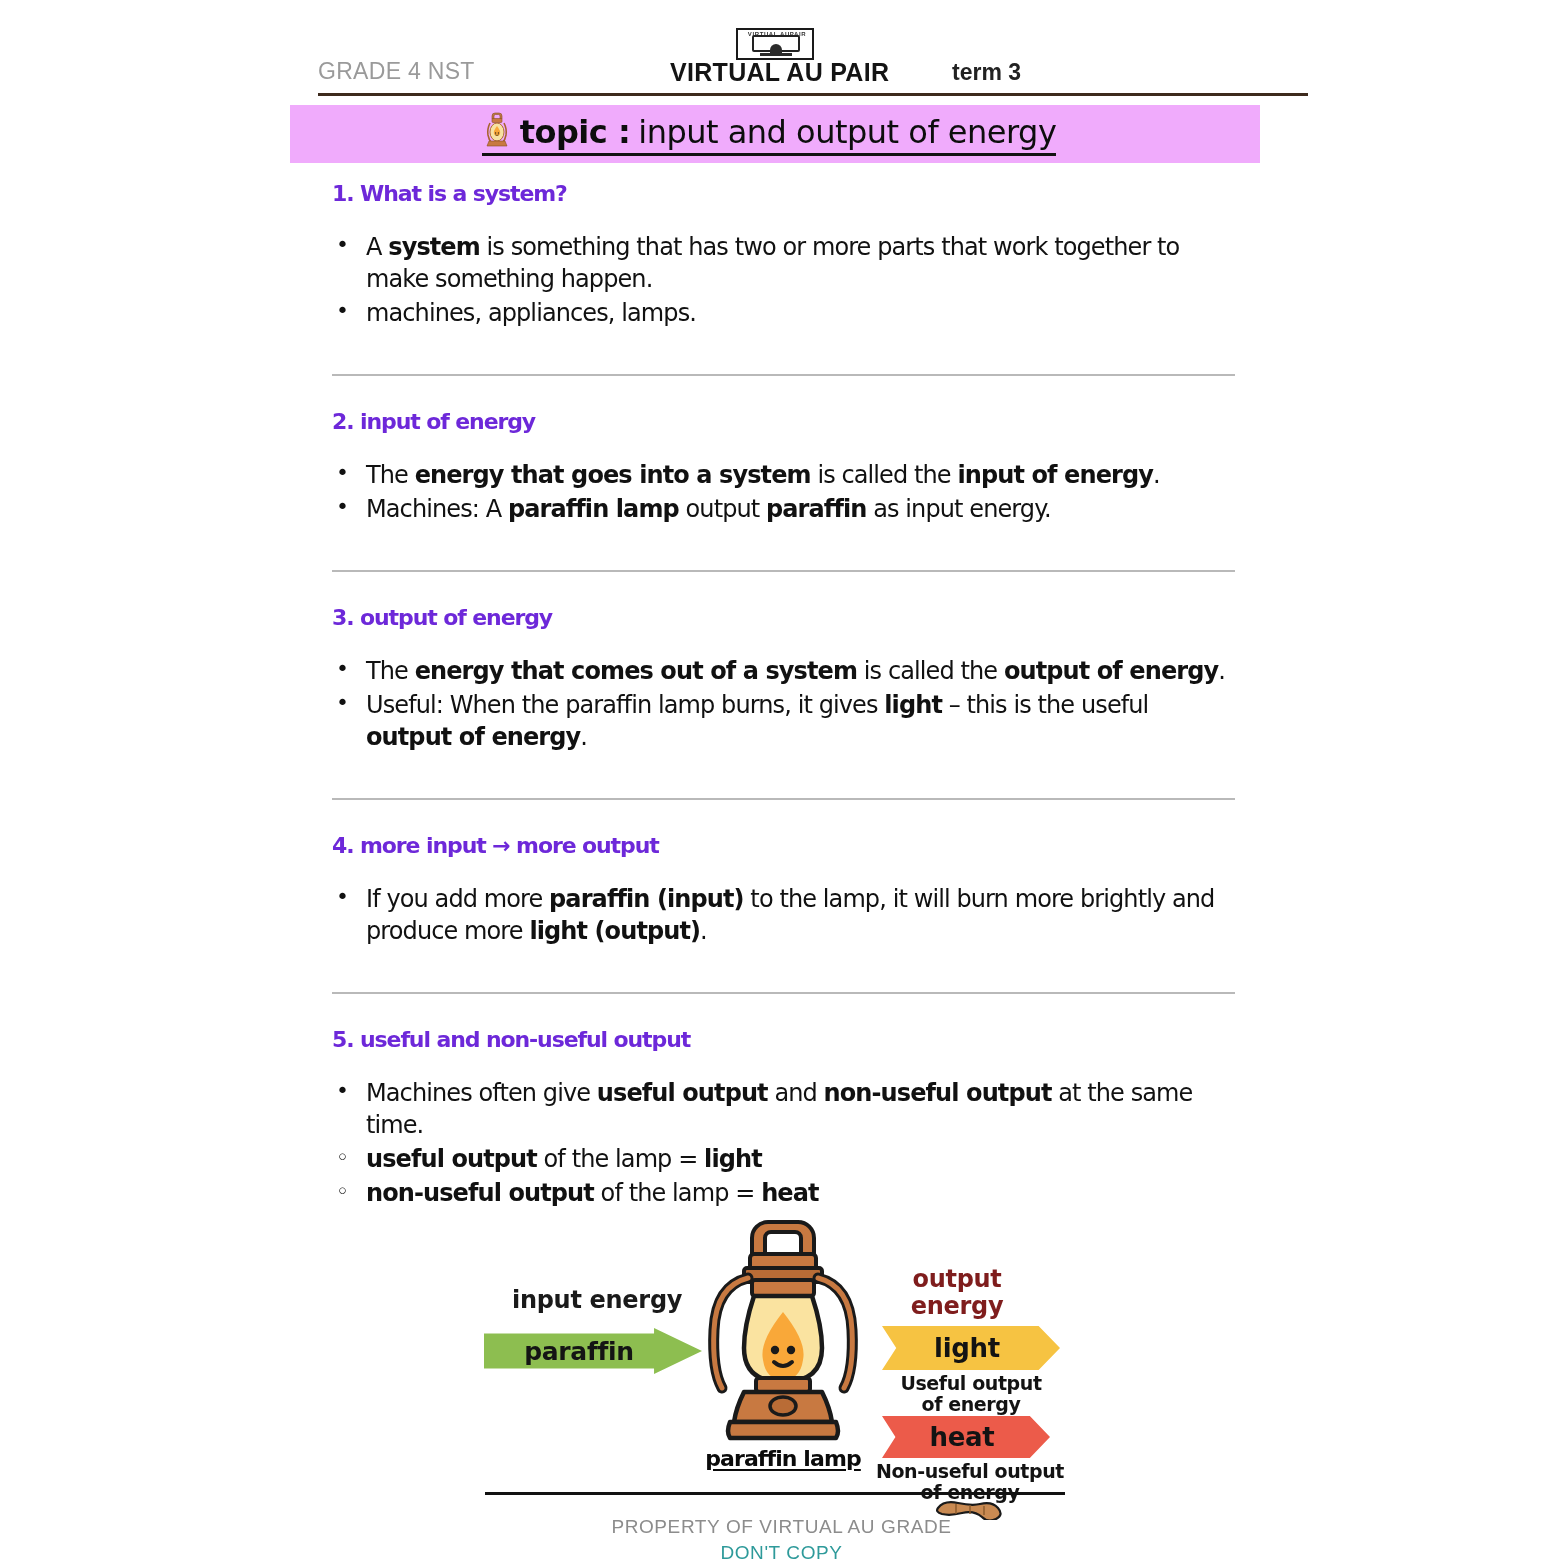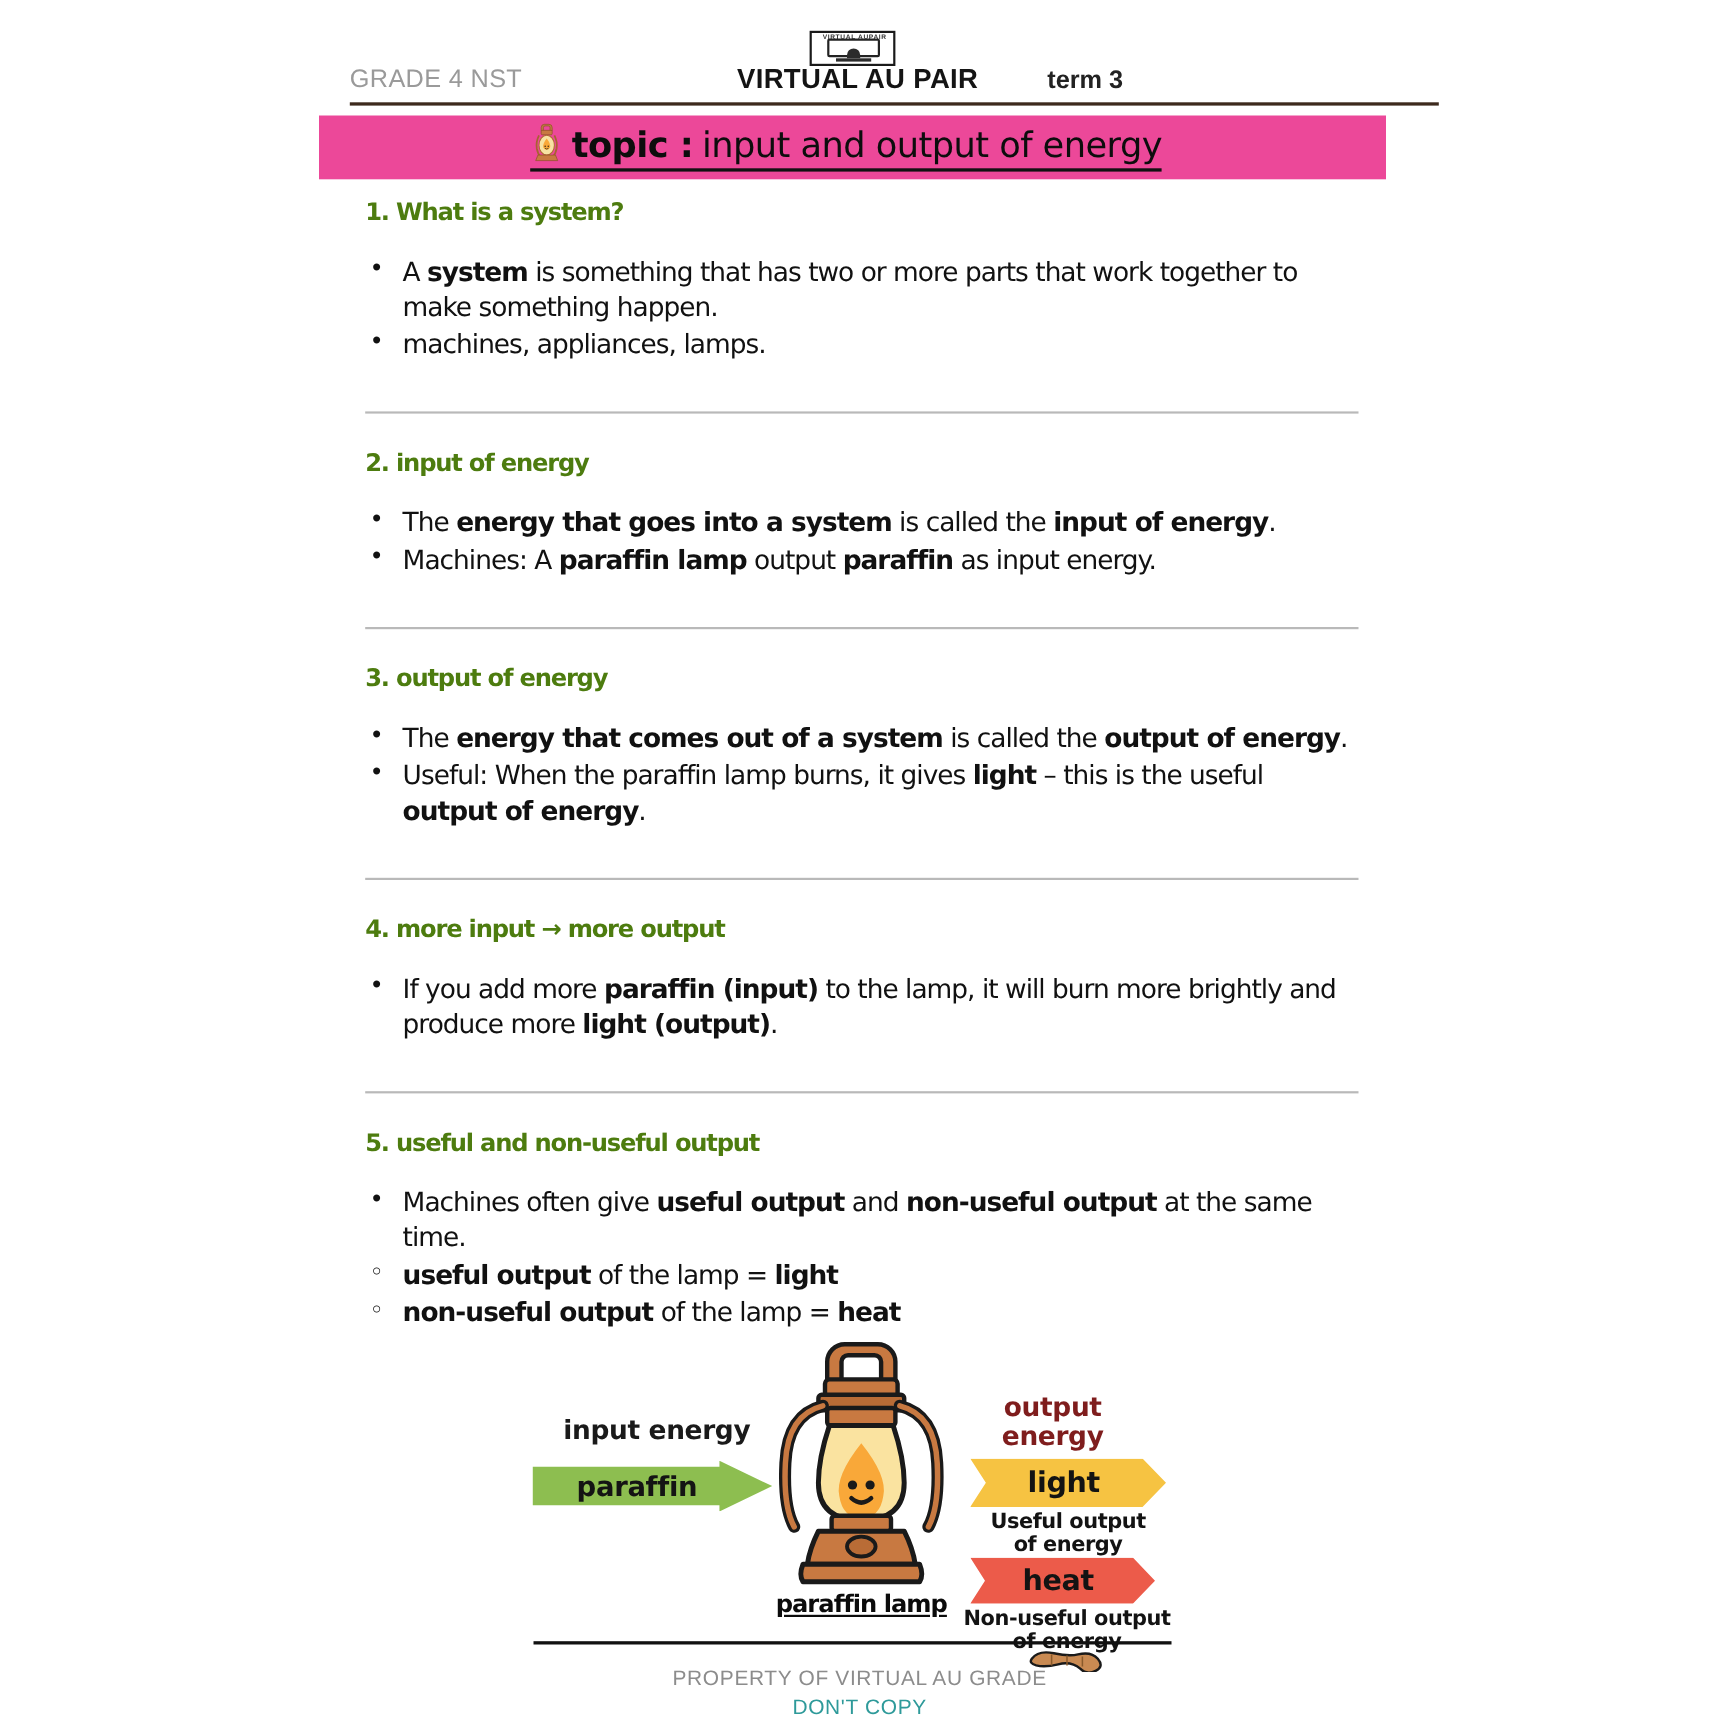--- a/index.html
+++ b/index.html
@@ -124,21 +124,21 @@
     background: #3d2a1d;
   }
 
   
   .topic-bar {
     position: absolute;
     left: 290px;
     top: 105px;
     width: 970px;
     height: 58px;
-    background: #ec4899;
+    background: #f0abfc;
     display: flex;
     align-items: center;
     justify-content: center;
   }
   .topic-inner {
     display: flex;
     align-items: center;
     gap: 8px;
     border-bottom: 3px solid #111;
     padding-bottom: 1px;
@@ -168,21 +168,21 @@
   .content {
     position: absolute;
     left: 332px;
     top: 182px;
     width: 905px;
   }
   .section { margin-bottom: 0; }
   .sec-heading {
     font-size: 22px;
     font-weight: bold;
-    color: #4d7c0f;
+    color: #6d28d9;
     font-family: "DejaVu Sans", sans-serif;
     letter-spacing: -1.1px;
     margin: 0 0 26px 0;
     line-height: 1.1;
   }
   ul.bullets {
     list-style: none;
     margin: 0;
     padding: 0;
   }

